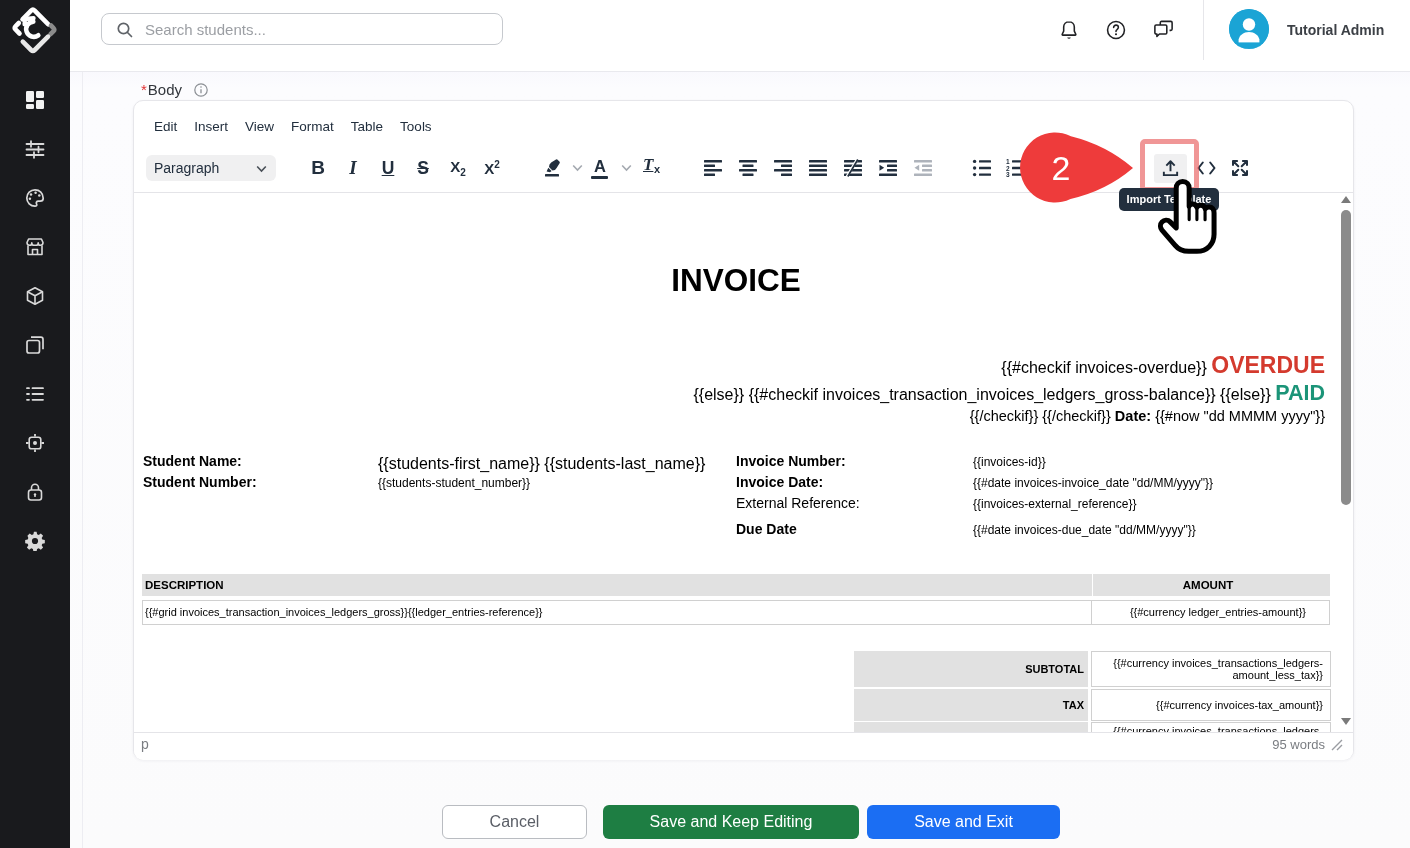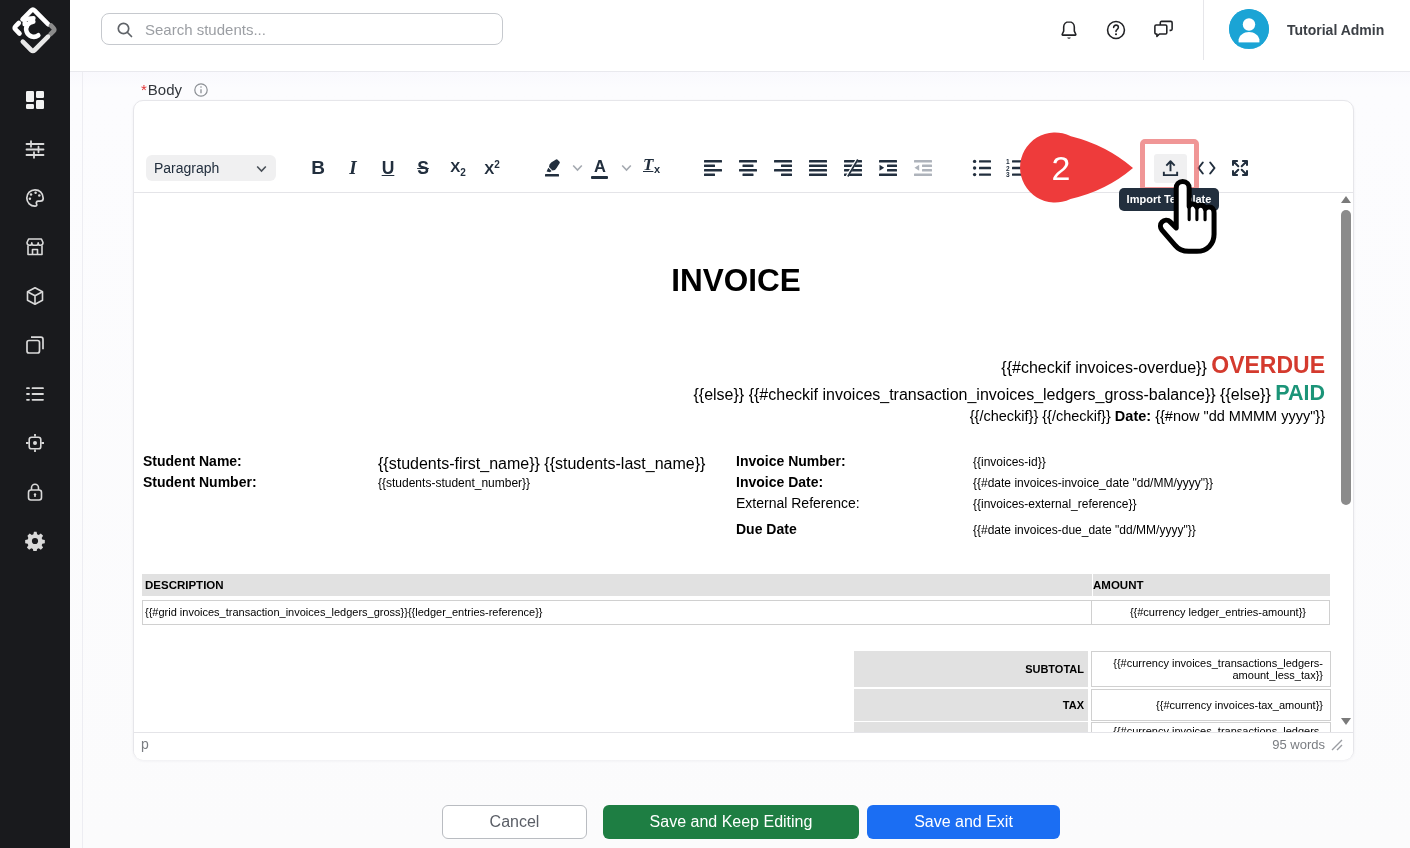--- a/index.html
+++ b/index.html
@@ -207,20 +207,21 @@
   <div class="uname">Tutorial Admin</div>
 </div>
 
 <div class="body-label"><span class="req">*</span>Body <svg style="position:relative;top:2px;left:8px" width="14" height="14" viewBox="0 0 14 14" fill="none">
       <circle cx="7" cy="7" r="6.2" stroke="#8b8f94" stroke-width="1.2"></circle>
       <path d="M7 6.2 L7 10.2" stroke="#8b8f94" stroke-width="1.3"></path>
       <circle cx="7" cy="4" r="0.8" fill="#8b8f94"></circle>
     </svg></div>
 
 <div class="editor">
+  <div class="menubar"><span>Edit</span><span>Insert</span><span>View</span><span>Format</span><span>Table</span><span>Tools</span></div>
   <div class="toolbar" id="toolbar">
     <div class="para-btn">
         <span class="t">Paragraph</span>
       <svg style="position:absolute;right:9px;top:10px" width="11" height="8" viewBox="0 0 11 8" fill="none" stroke="#494f57" stroke-width="1.6">
           <path d="M1.2 1.5 L5.5 6 L9.8 1.5"></path>
         </svg>
     </div>
     <div class="tbtn" style="left:167px">
         <span style="font-weight:800;font-size:19px">B</span>
       </div>
@@ -395,21 +396,21 @@
       <div style="position:absolute;left:602px;top:260px;font-size:14px;font-weight:bold">Invoice Number:</div>
       <div style="position:absolute;left:839px;top:262px;font-size:12px">{{invoices-id}}</div>
       <div style="position:absolute;left:602px;top:281px;font-size:14px;font-weight:bold">Invoice Date:</div>
       <div style="position:absolute;left:839px;top:283px;font-size:12px">{{#date invoices-invoice_date "dd/MM/yyyy"}}</div>
       <div style="position:absolute;left:602px;top:302px;font-size:14px;font-weight:normal">External Reference:</div>
       <div style="position:absolute;left:839px;top:304px;font-size:12px">{{invoices-external_reference}}</div>
       <div style="position:absolute;left:602px;top:328px;font-size:14px;font-weight:bold">Due Date</div>
       <div style="position:absolute;left:839px;top:330px;font-size:12px">{{#date invoices-due_date "dd/MM/yyyy"}}</div>
 
       <div style="position:absolute;left:8px;top:381px;width:950px;height:22px;background:#e1e1e1;font-size:11.5px;font-weight:bold;line-height:22px;padding-left:3px">DESCRIPTION</div>
-      <div style="position:absolute;left:959px;top:381px;width:237px;height:22px;background:#e1e1e1;font-size:11.5px;font-weight:bold;line-height:22px;text-align:left;padding-right:7px">AMOUNT</div>
+      <div style="position:absolute;left:959px;top:381px;width:237px;height:22px;background:#e1e1e1;font-size:11.5px;font-weight:bold;line-height:22px;text-align:center;padding-right:7px">AMOUNT</div>
       <div style="position:absolute;left:8px;top:407px;width:950px;height:25px;border:1px solid #d0d0d0;font-size:11px;line-height:23px;padding-left:2px">{{#grid invoices_transaction_invoices_ledgers_gross}}{{ledger_entries-reference}}</div>
       <div style="position:absolute;left:958px;top:407px;width:238px;height:25px;border:1px solid #d0d0d0;border-left:none;font-size:11px;line-height:23px;text-align:right;padding-right:23px">{{#currency ledger_entries-amount}}</div>
 
       <div style="position:absolute;left:720px;top:458px;width:234px;height:36px;background:#e1e1e1;font-size:11px;font-weight:bold;text-align:right;line-height:36px;padding-right:4px">SUBTOTAL</div>
       <div style="position:absolute;left:957px;top:458px;width:240px;height:36px;border:1px solid #d0d0d0;font-size:11px;text-align:right;padding:6px 7px 0 0;line-height:11.5px">{{#currency invoices_transactions_ledgers-<br>amount_less_tax}}</div>
       <div style="position:absolute;left:720px;top:496px;width:234px;height:32px;background:#e1e1e1;font-size:11px;font-weight:bold;text-align:right;line-height:32px;padding-right:4px">TAX</div>
       <div style="position:absolute;left:957px;top:496px;width:240px;height:32px;border:1px solid #d0d0d0;font-size:11px;text-align:right;line-height:30px;padding-right:7px">{{#currency invoices-tax_amount}}</div>
       <div style="position:absolute;left:720px;top:529px;width:234px;height:14px;background:#e1e1e1"></div>
       <div style="position:absolute;left:957px;top:529px;width:240px;height:14px;border:1px solid #d0d0d0;font-size:11px;text-align:right;line-height:17px;padding-right:7px;overflow:hidden">{{#currency invoices_transactions_ledgers-</div>
     </div>

